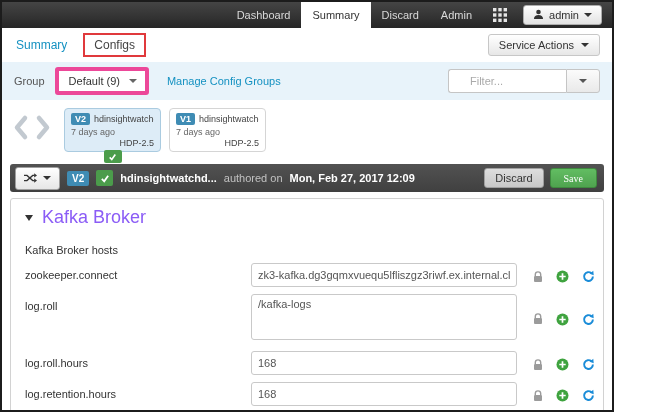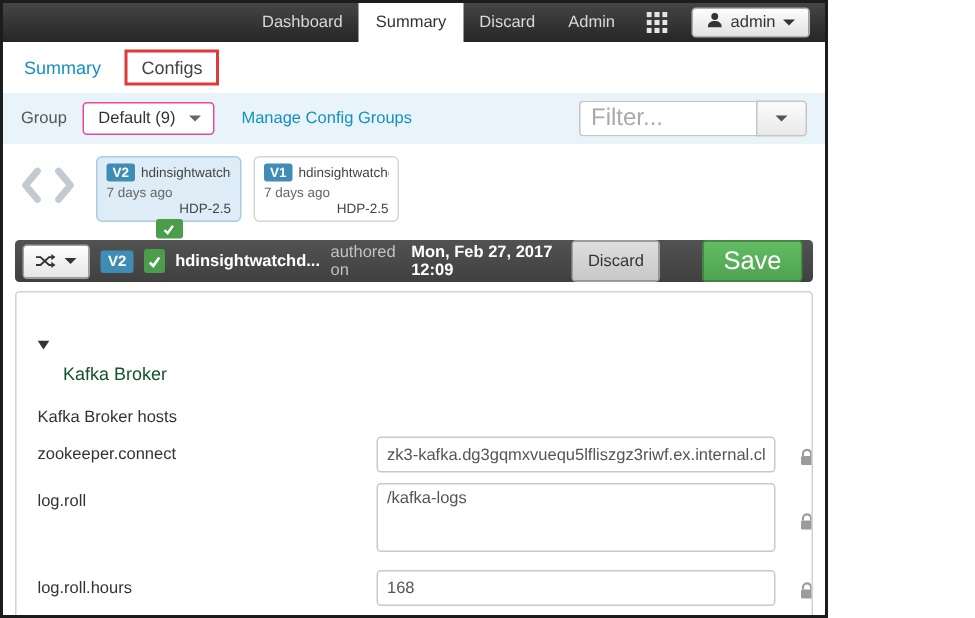--- a/index.html
+++ b/index.html
@@ -1,17 +1,17 @@
 <!DOCTYPE html>
 <html><head>
 <meta charset="utf-8">
 <style>
   * { margin:0; padding:0; box-sizing:border-box; }
   html,body { width:650px; height:412px; font-family:"Liberation Sans", sans-serif; background:#fff; }
-  .frame { width:552px; height:412px; border:2px solid #1c1c1c; background:#fff; overflow:hidden; position:relative; }
+  .frame { width:614px; height:412px; border:2px solid #1c1c1c; background:#fff; overflow:hidden; position:relative; }
 
   
   .navbar { height:26px; background:linear-gradient(#454545,#262626); display:flex; align-items:stretch; justify-content:flex-end; }
   .nav-item { font-size:11px; color:#d9d9d9; line-height:26px; padding:0 11px; cursor:pointer; }
   .nav-item.active { background:#fff; color:#333; }
   .nav-grid-btn { display:flex; align-items:center; padding:0 10px; cursor:pointer; }
   .user-btn { display:flex; align-items:center; gap:5px; height:20px; margin:3px 10px 3px 6px; padding:0 9px;
               background:linear-gradient(#fdfdfd,#e2e2e2); border:1px solid #adadad; border-radius:3px;
               font-size:11px; color:#333; cursor:pointer; font-family:inherit; }
   .caret { display:inline-block; width:0; height:0; border-left:4px solid transparent; border-right:4px solid transparent; border-top:4px solid currentColor; }
@@ -20,27 +20,27 @@
   .tabbar { display:flex; align-items:center; min-height:34px; padding:4px 0 4px 14px; background:#fff; }
   .summary-link { font-size:12px; color:#1491c1; cursor:pointer; }
   .configs-box { margin-left:16px; border:2px solid #e0393c; padding:3px 9px; font-size:12px; color:#444; cursor:pointer; }
   .svc-actions { margin-left:auto; margin-right:12px; display:flex; align-items:center; gap:7px; padding:4px 10px;
                  background:linear-gradient(#ffffff,#e7e7e7); border:1px solid #c7c7c7; border-radius:3px;
                  font-size:11px; color:#333; cursor:pointer; font-family:inherit; }
 
   
   .groupbar { display:flex; align-items:center; background:#e8f3fa; padding:5px 12px; gap:10px; }
   .group-label { font-size:11px; color:#555; }
-  .group-select { display:flex; align-items:center; gap:9px; background:#fff; border:1px solid #ec4899; border-radius:3px;
+  .group-select { display:flex; align-items:center; gap:9px; background:#fff; border:4px solid #ec4899; border-radius:3px;
                   padding:4px 8px 4px 10px; font-size:11px; color:#333; cursor:pointer; font-family:inherit; }
   .group-select .caret { color:#666; }
   .manage-link { font-size:11px; color:#1491c1; cursor:pointer; margin-left:8px; }
   .filter-group { margin-left:auto; display:flex; }
   .filter-input { width:118px; height:24px; border:1px solid #c5c5c5; border-right:none; border-radius:3px 0 0 3px;
-                  padding:0 7px; font-size:16px; color:#555; font-family:inherit; }
+                  padding:0 21px; font-size:11px; color:#555; font-family:inherit; }
   .filter-input::placeholder { color:#aaa; }
   .filter-btn { width:34px; height:24px; background:linear-gradient(#fbfbfb,#e9e9e9); border:1px solid #c5c5c5;
                 border-radius:0 3px 3px 0; display:flex; align-items:center; justify-content:center; color:#555; cursor:pointer; }
 
   
   .versions { display:flex; align-items:flex-start; padding:8px 0 12px 10px; }
   .chevrons { display:flex; gap:6px; padding-top:6px; }
   .chev { cursor:pointer; }
   .vcards { display:flex; gap:8px; margin-left:12px; }
   .vcard-wrap { position:relative; }
@@ -62,26 +62,26 @@
                  border:1px solid #9f9f9f; border-radius:3px; padding:3px 8px; cursor:pointer; color:#333; }
   .bar-vbadge { background:#3f8cb4; color:#fff; font-weight:bold; font-size:10px; border-radius:2px; padding:2px 5px; }
   .bar-check { background:#4b9c4b; border-radius:2px; width:17px; height:16px; display:flex; align-items:center; justify-content:center; }
   .bar-name { font-size:11px; font-weight:bold; color:#fff; }
   .bar-authored { font-size:11px; color:#c2c2c2; }
   .bar-date { font-size:11px; font-weight:bold; color:#fff; }
   .bar-actions { margin-left:auto; display:flex; gap:6px; padding-right:2px;justify-content:space-between; }
   .discard-btn { background:linear-gradient(#dedede,#c8c8c8); border:1px solid #9f9f9f; border-radius:3px;
                  font-size:11px; color:#333; padding:3px 10px; cursor:pointer; font-family:inherit; }
   .save-btn { background:linear-gradient(#62bd62,#4fa34f); border:1px solid #3f8a3f; border-radius:3px;
-              font-size:17px; color:#fff; padding:3px 13px; cursor:pointer; font-family:Liberation Sans, sans-serif;margin-left:22px; }
+              font-size:10px; color:#fff; padding:3px 13px; cursor:pointer; font-family:Liberation Serif, serif; }
 
   
   .panel { margin:0 8px; border:1px solid #d2d2d2; border-radius:3px; background:#fff; height:221px; overflow:hidden; }
   .section-header { display:flex; align-items:center; gap:9px; padding:8px 14px 7px; cursor:pointer; }
-  .section-title { font-size:12px; color:#14532d;margin-top:39px; }
+  .section-title { font-size:18px; color:#8b5cf6; }
   .cfg-row { display:flex; align-items:flex-start; padding:3px 12px 4px 14px; }
   .cfg-label { width:226px; flex:none; font-size:11px; color:#333; padding-top:6px; }
   .cfg-control { width:266px; flex:none; }
   .cfg-input { width:100%; height:24px; border:1px solid #c9c9c9; border-radius:3px; padding:0 6px;
                font-size:11px; color:#555; font-family:inherit; }
   .cfg-textarea { width:100%; height:46px; border:1px solid #c9c9c9; border-radius:3px; padding:3px 6px;
                   font-size:11px; color:#555; font-family:inherit; resize:none; }
   .host-link { display:block; font-size:11px; color:#1491c1; line-height:15px; cursor:pointer; padding-top:4px; }
   .host-link + .host-link { padding-top:0; }
   .cfg-icons { display:flex; align-items:center; gap:13px; margin-left:16px; padding-top:7px; }
@@ -121,20 +121,24 @@
           </svg>
       </span>
       <span>admin</span>
       <span class="caret"></span>
     </button>
   </div>
 
   <div class="tabbar">
     <span class="summary-link">Summary</span>
     <span class="configs-box">Configs</span>
+    <button class="svc-actions">
+      <span>Service Actions</span>
+      <span class="caret"></span>
+    </button>
   </div>
 
   <div class="groupbar">
     <span class="group-label">Group</span>
     <button class="group-select">
       <span>Default (9)</span>
       <span class="caret"></span>
     </button>
     <span class="manage-link">Manage Config Groups</span>
     <div class="filter-group">

